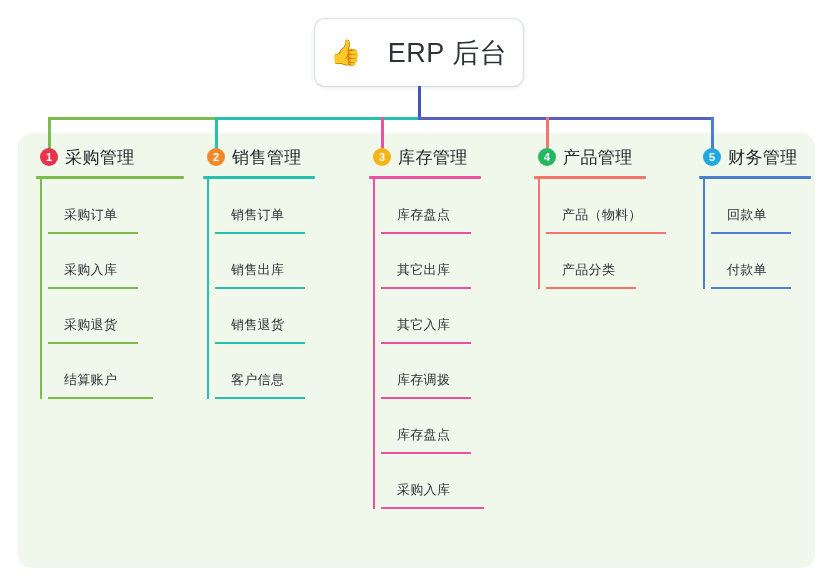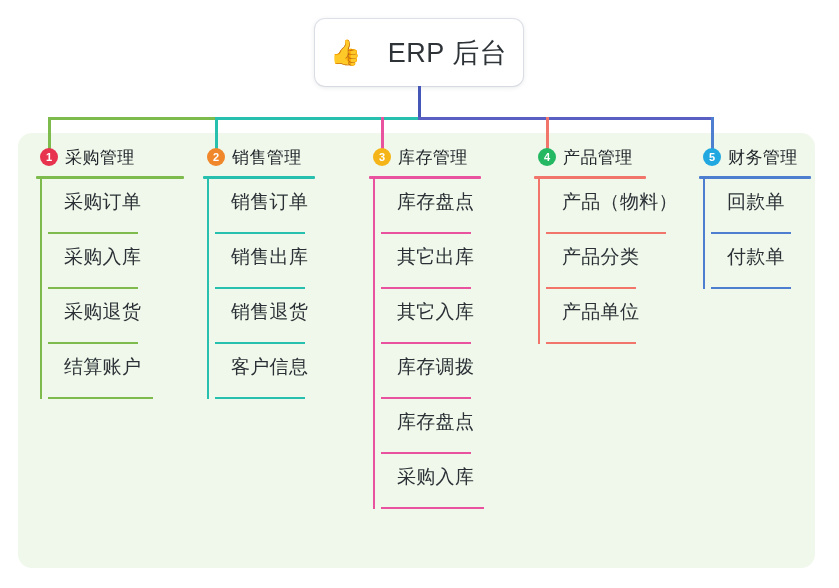--- a/index.html
+++ b/index.html
@@ -111,22 +111,22 @@
     width: 2px;
   }
   .leaf {
     position: relative;
     height: 55px;
     box-sizing: border-box;
   }
   .leaf-text {
     position: absolute;
     left: 16px;
-    bottom: 19px;
-    font-size: 19px;
+    bottom: 10px;
+    font-size: 13px;
     color: #2b3036;
     white-space: nowrap;
     letter-spacing: .3px;
   }
   .leaf-rule {
     position: absolute;
     left: 0;
     bottom: 0;
     height: 2px;
   }
@@ -249,24 +249,20 @@
       <div class="items">
         <div class="spine" style="background: rgb(242, 117, 108);"></div>
         <div class="leaf">
           <span class="leaf-text">产品（物料）</span>
           <div class="leaf-rule" style="background: rgb(242, 117, 108); width: 120px;"></div>
         </div>
         <div class="leaf">
           <span class="leaf-text">产品分类</span>
           <div class="leaf-rule" style="background: rgb(242, 117, 108); width: 90px;"></div>
         </div>
-        <div class="leaf">
-          <span class="leaf-text">产品单位</span>
-          <div class="leaf-rule" style="background: rgb(242, 117, 108); width: 90px;"></div>
-        </div>
       </div>
     </div>
     <div class="column" style="left: 699px; width: 112px;">
       <div class="col-head">
         <span class="badge" style="background: rgb(33, 168, 224);">5</span>
         <span class="col-title">财务管理</span>
       </div>
       <div class="col-rule" style="background: rgb(78, 126, 208); width: 112px;"></div>
       <div class="items">
         <div class="spine" style="background: rgb(78, 126, 208);"></div>

